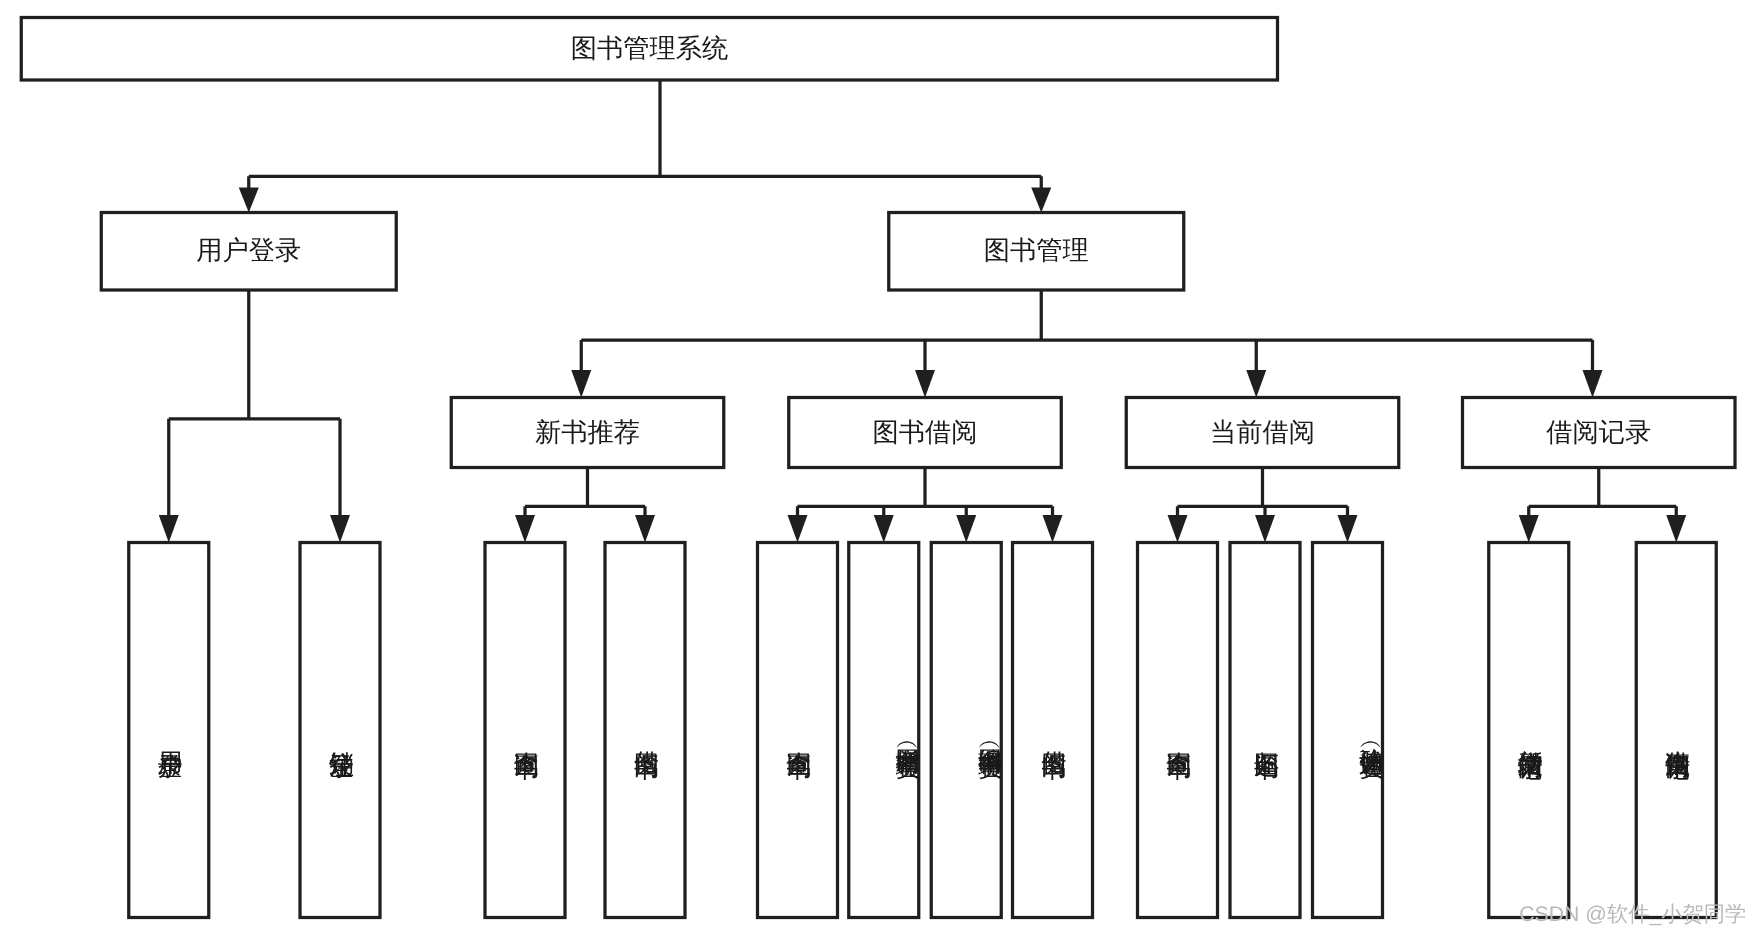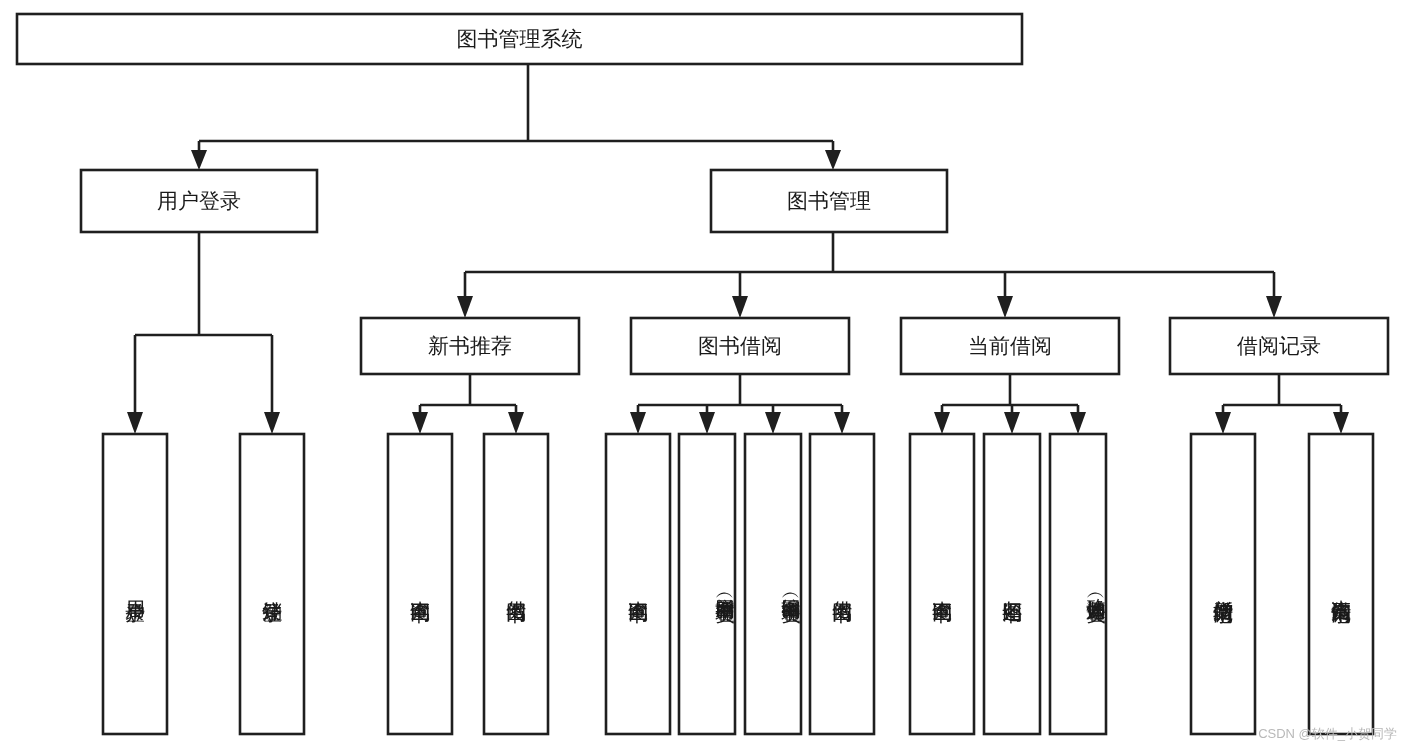--- a/index.html
+++ b/index.html
@@ -64,21 +64,21 @@
     letter-spacing: 1px;
     pointer-events: none;
     box-sizing: border-box;
     padding-top: 6px;
   }
   .watermark {
     position: absolute;
     right: 8px;
     bottom: 4px;
     font-family: "Liberation Sans", "DejaVu Sans", sans-serif;
-    font-size: 13px;
+    font-size: 17px;
     color: #b9b9b9;
     white-space: pre;
   }
 </style>
 </head>
 <body>
 
 <div id="diagram-root">
 
   <svg id="flow-svg" viewBox="0 0 1405 747">

